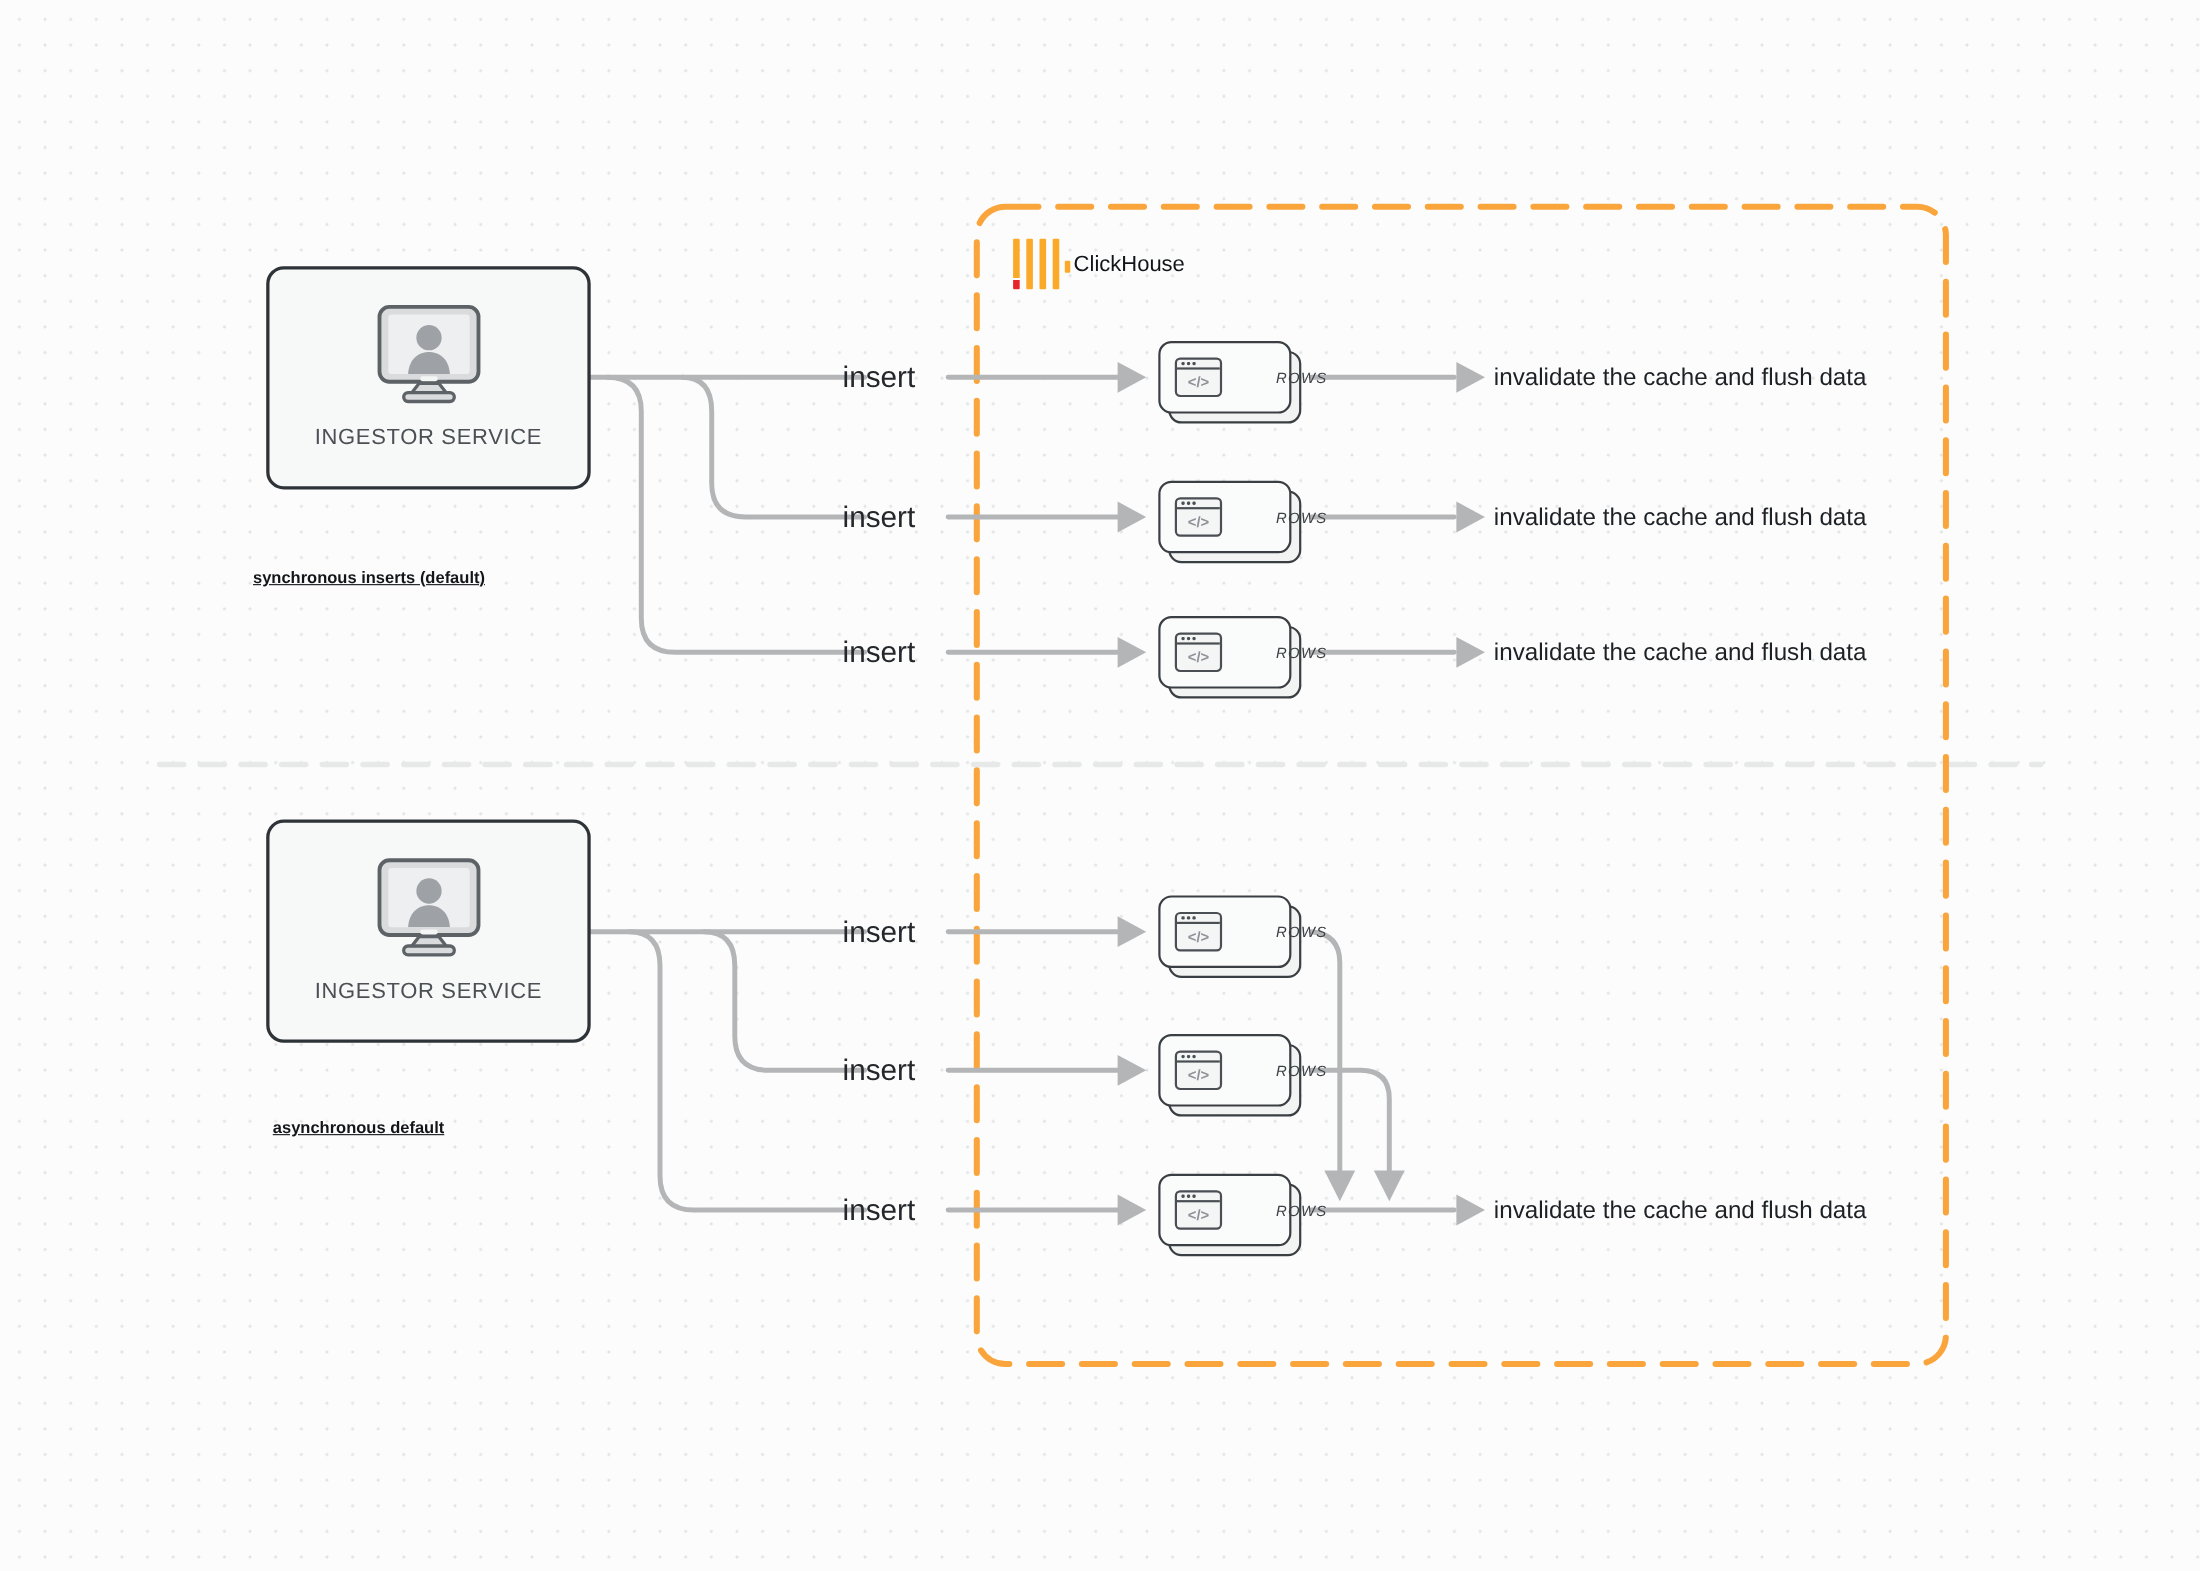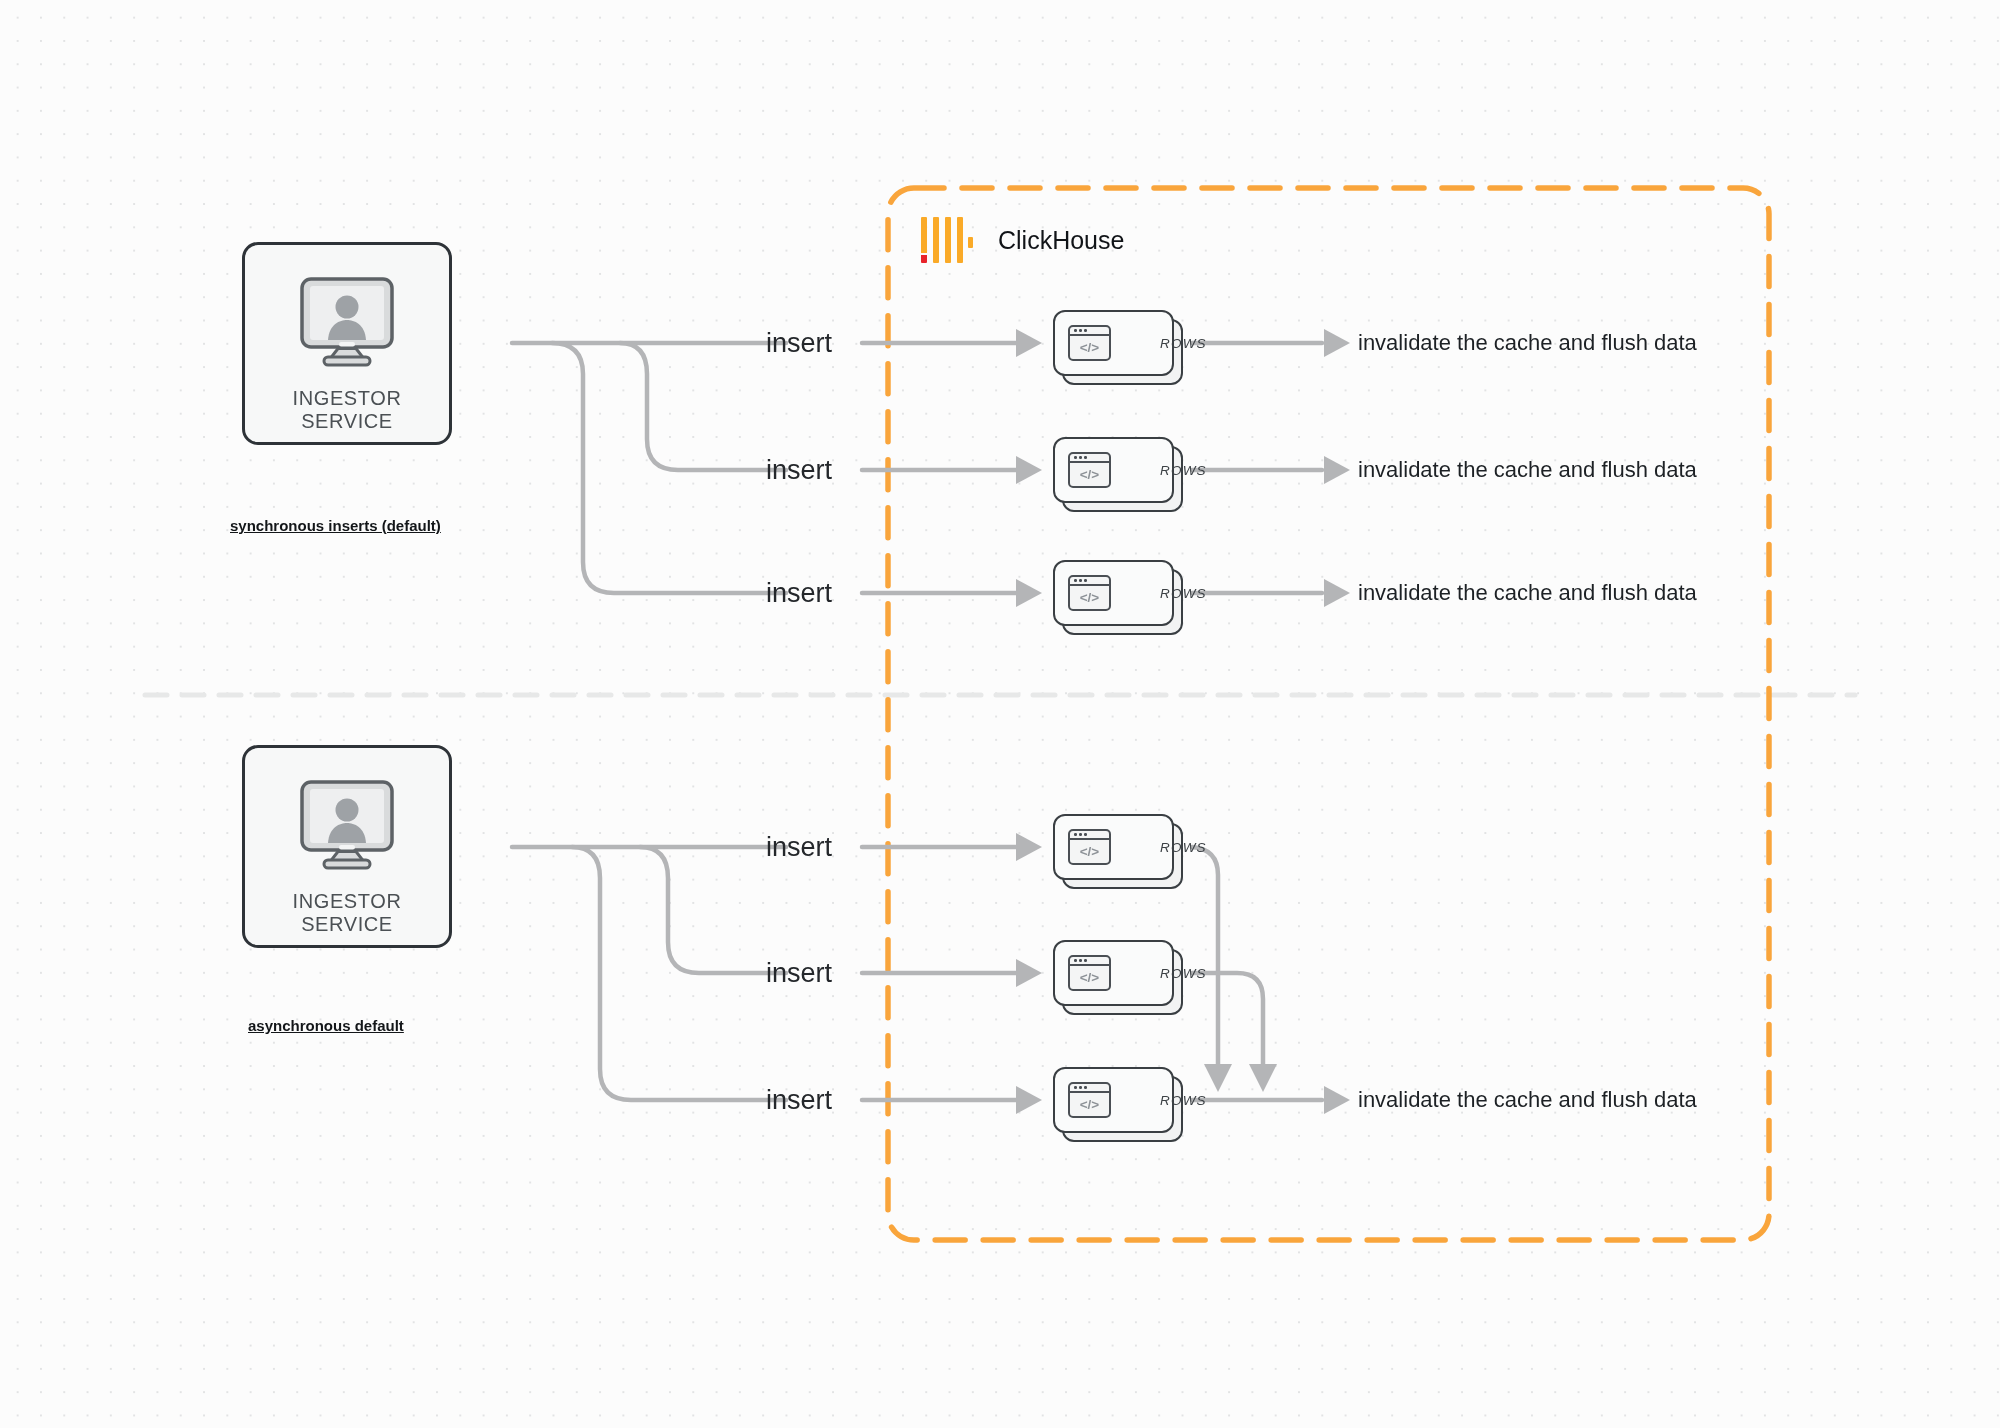--- a/index.html
+++ b/index.html
@@ -8,21 +8,21 @@
     position:relative; width:2000px; height:1428px; overflow:hidden;
     background-color:#fcfcfc;
     background-image:radial-gradient(circle, #e2e3e4 1.3px, rgba(0,0,0,0) 1.5px);
     background-size:23.3px 23.3px;
     background-position:6px 6px;
   }
   svg.layer{position:absolute; left:0; top:0; z-index:1;}
 
   
   .node{
-    position:absolute; left:242px; width:210px; height:203px; box-sizing:border-box;
+    position:absolute; left:242px; width:295px; height:203px; box-sizing:border-box;
     border:3.5px solid #2e3338; border-radius:16px; background:#f7f8f8; z-index:2;
   }
   .node-icon{position:absolute; left:50%; transform:translateX(-50%); top:31px;}
   .node-label{
     position:absolute; left:0; right:0; top:142px; text-align:center;
     font-size:20px; letter-spacing:0.6px; color:#4b5054;
   }
 
   
   .section-label{position:absolute; z-index:2; font-weight:700; font-size:15px; color:#131619;text-decoration:underline;}
@@ -39,21 +39,21 @@
     font-size:22px; color:#1d2125; white-space:nowrap;
   }
 
   
   .ch-logo{position:absolute; left:921px; top:217px; height:46px; display:flex; align-items:center; z-index:2;}
   .ch-bars{position:relative; width:52px; height:46px;}
   .ch-bar{position:absolute; top:0; width:5.5px; height:46px; border-radius:1px; background:var(--logo-yellow,#FAAA28);}
   .ch-bar.b1{left:0; background:linear-gradient(180deg, var(--logo-yellow,#FAAA28) 0 36px, #fcfcfc 36px 37.5px, var(--logo-red,#E8242B) 37.5px 100%);}
   .ch-bar.b2{left:12px;} .ch-bar.b3{left:24px;} .ch-bar.b4{left:36px;}
   .ch-bar.short{left:46.5px; top:19.5px; height:11.5px;}
-  .ch-text{margin-left:25px; font-size:25px; font-weight:500; color:#111418;}
+  .ch-text{margin-left:3px; font-size:20px; font-weight:500; color:#111418;}
 
   
   .cards{position:absolute; left:1053px; width:132px; height:78px; z-index:2;}
   .card-back{
     position:absolute; left:9px; top:9px; width:121px; height:66px; box-sizing:border-box;
     border:2.5px solid #3a3f43; border-radius:12px; background:#f2f3f3;
   }
   .card-front{
     position:absolute; left:0; top:0; width:121px; height:66px; box-sizing:border-box;
     border:2.5px solid #3a3f43; border-radius:12px; background:#fafbfb;

